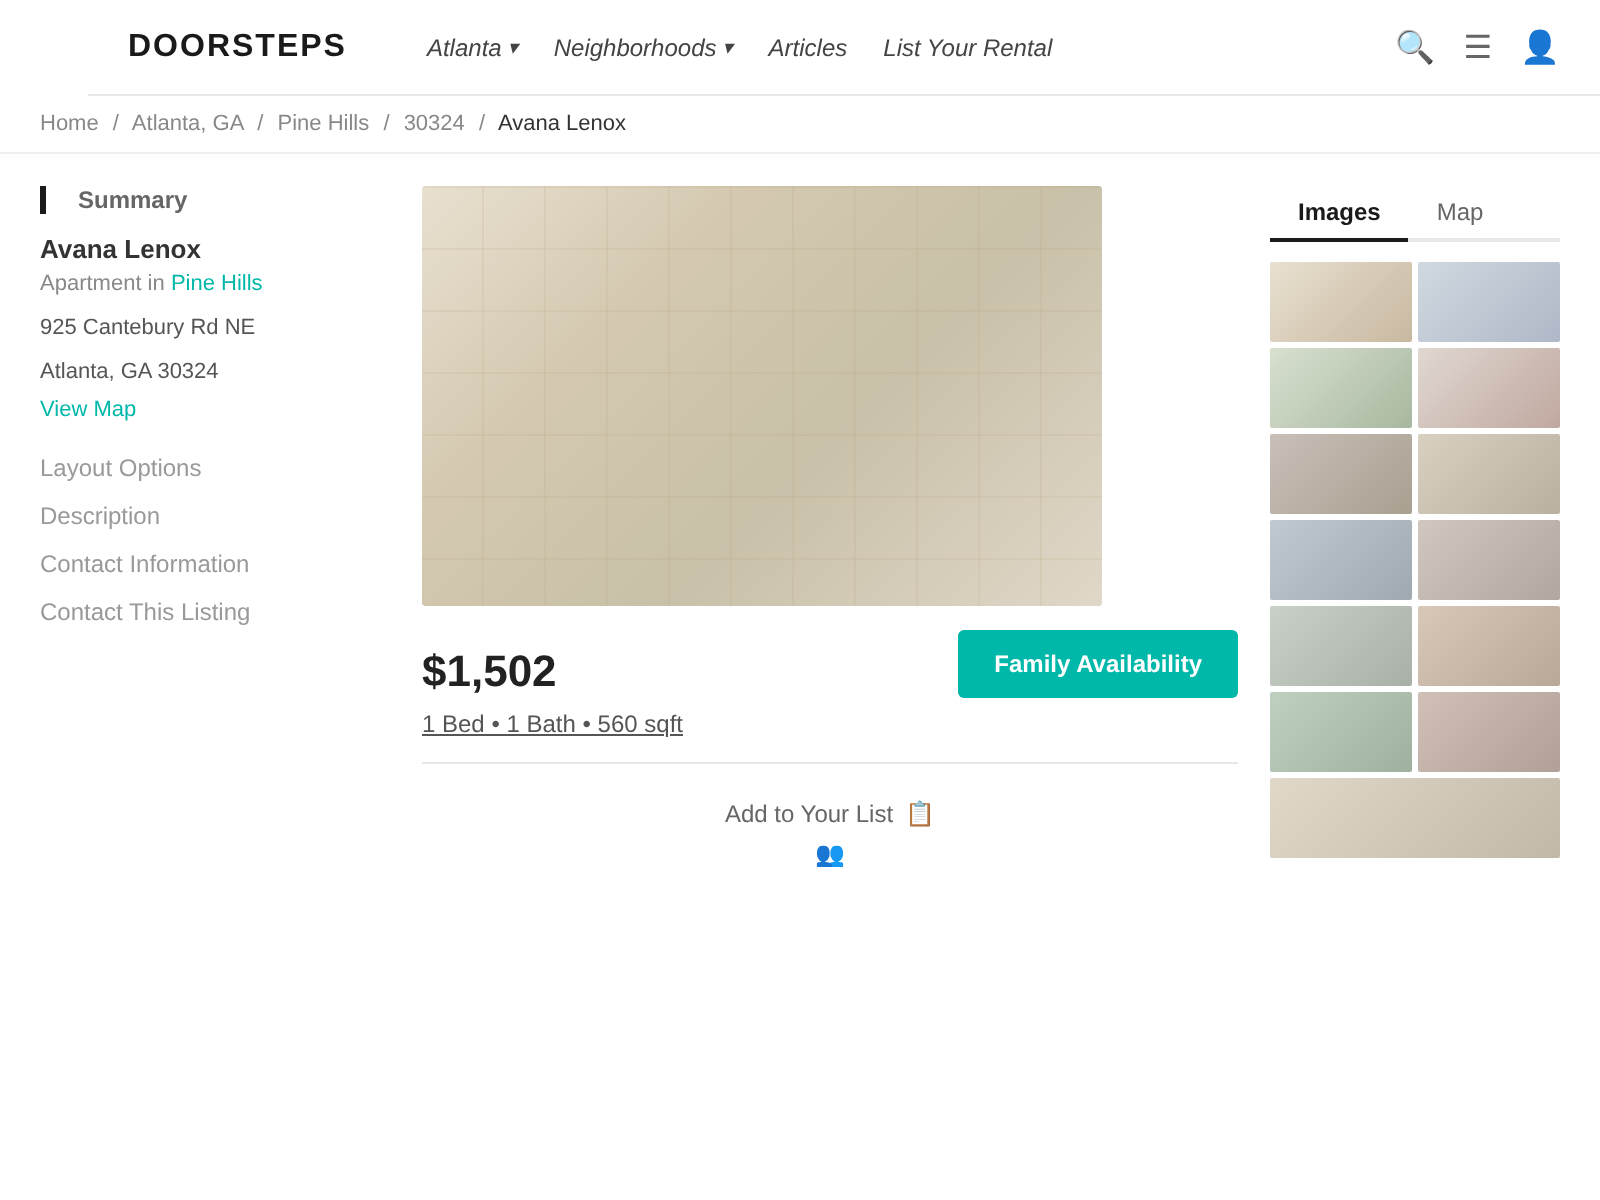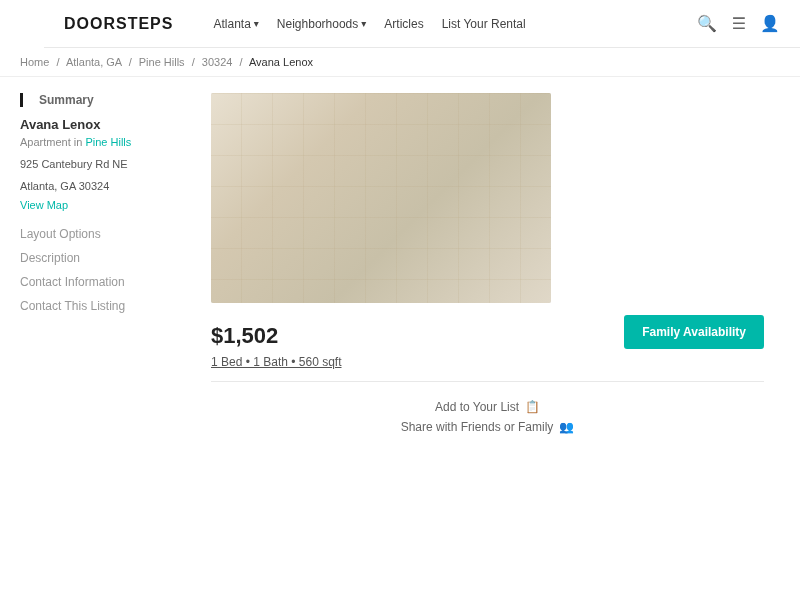--- a/index.html
+++ b/index.html
@@ -29,20 +29,21 @@
       color: #1a1a1a;
       letter-spacing: 1px;
       margin-right: 40px;
       text-transform: uppercase;
     }
     .nav-links {
       display: flex;
       gap: 18px;
       flex: 1;
       align-items: flex-start;
+      font-style: italic;
     }
     .nav-link {
       font-size: 12px;
       color: #444;
       cursor: pointer;
       display: flex;
       align-items: center;
       gap: 3px;
     }
     .nav-icons {
@@ -341,21 +342,41 @@
       <div class="property-details">1 Bed • 1 Bath • 560 sqft</div>
 
       <hr class="divider">
 
       <div class="action-links">
         <span class="action-link">
           <span>Add to Your List</span>
           <span>📋</span>
         </span>
         <span class="action-link">
-          <span>Share with Friends or Family</span>
           <span>👥</span>
         </span>
       </div>
     </div>
 
+    <div class="gallery-panel">
+      <div class="gallery-tabs">
+        <span class="gallery-tab active">Images</span>
+        <span class="gallery-tab">Map</span>
+      </div>
+      <div class="thumbnail-grid">
+        <div class="thumbnail thumb-1"></div>
+        <div class="thumbnail thumb-2"></div>
+        <div class="thumbnail thumb-3"></div>
+        <div class="thumbnail thumb-4"></div>
+        <div class="thumbnail thumb-5"></div>
+        <div class="thumbnail thumb-6"></div>
+        <div class="thumbnail thumb-7"></div>
+        <div class="thumbnail thumb-8"></div>
+        <div class="thumbnail thumb-9"></div>
+        <div class="thumbnail thumb-10"></div>
+        <div class="thumbnail thumb-11"></div>
+        <div class="thumbnail thumb-12"></div>
+        <div class="thumb-wide"></div>
+      </div>
+    </div>
 
   </div>
 </div>
 
 </body></html>

